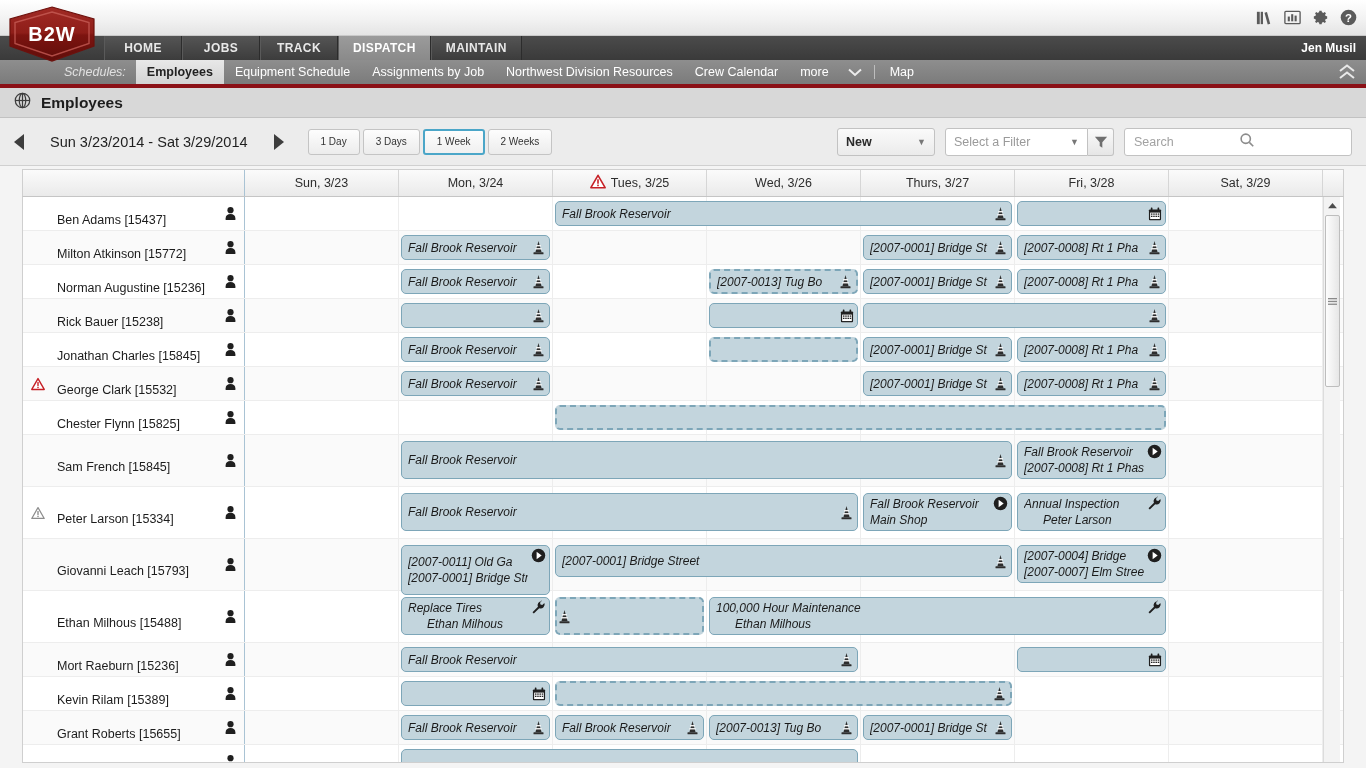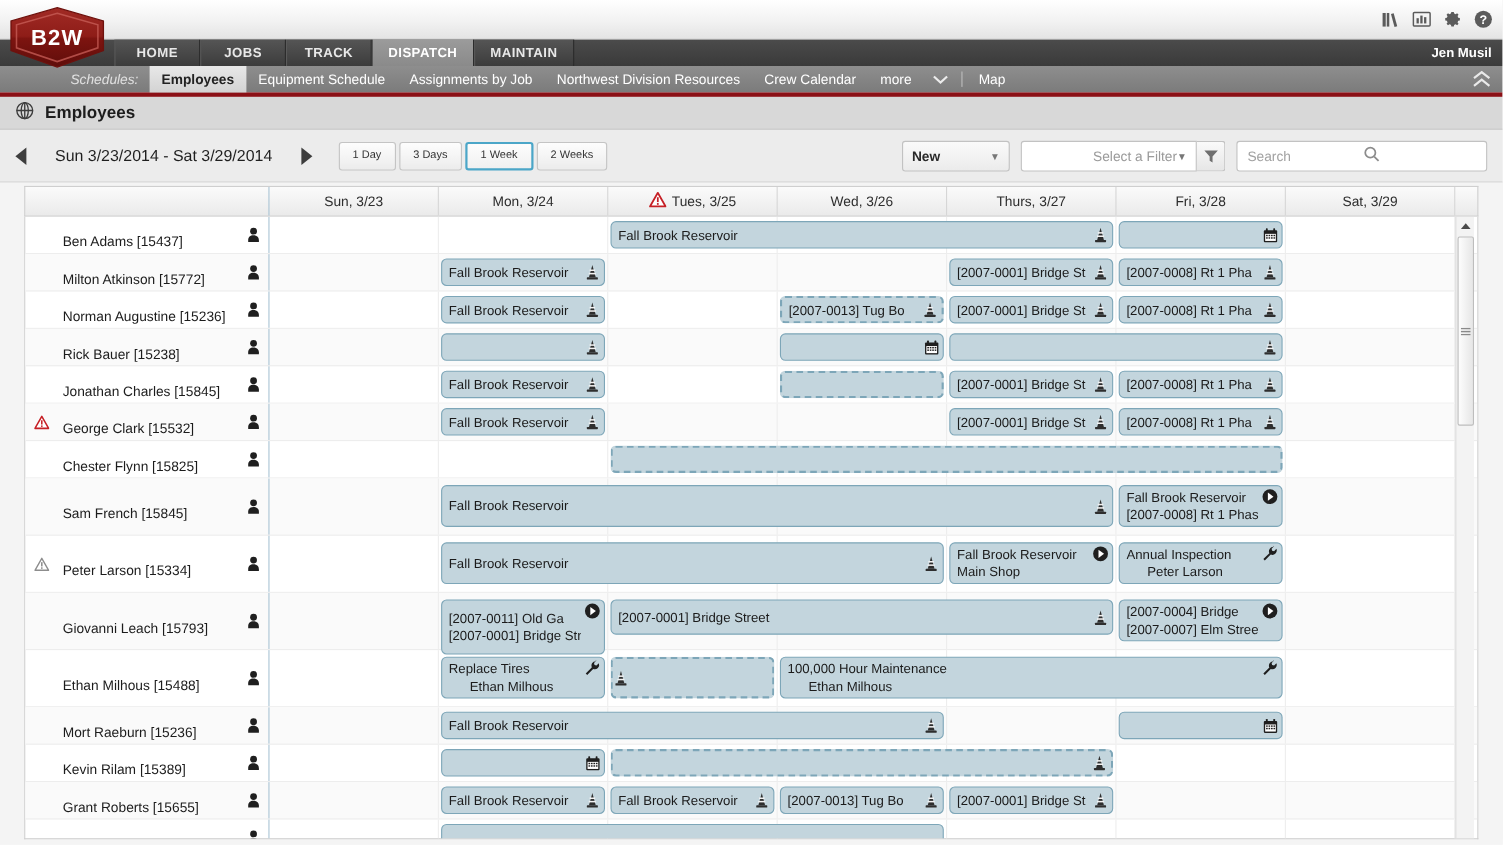--- a/index.html
+++ b/index.html
@@ -105,21 +105,21 @@
   }
   .rngbtn.active { border: 2px solid #4ba6c8; background: linear-gradient(to bottom,#fdfdfd,#f0f0f0); }
   .toolbar-right { position: absolute; right: 14px; display: flex; align-items: center; gap: 10px; }
   .sel {
     height: 28px; display: flex; align-items: center; justify-content: space-between;
     background: linear-gradient(to bottom,#fafafa,#ebebeb);
     border: 1px solid #c2c2c2; border-radius: 3px;
     padding: 0 8px; font-size: 12.5px; color: #2a2a2a; cursor: pointer;
   }
   .sel.new { width: 98px; font-weight: bold; }
-  .sel.filter { width: 160px; color: #9a9a9a; background: #ffffff; border-radius: 3px 0 0 3px; justify-content: flex-end; }
+  .sel.filter { width: 143px; color: #9a9a9a; background: #ffffff; border-radius: 3px 0 0 3px; }
   .caret { font-size: 9px; color: #777; }
   .filterbtn {
     width: 26px; height: 28px; display:flex; align-items:center; justify-content:center;
     background: linear-gradient(to bottom,#fafafa,#e6e6e6);
     border: 1px solid #c2c2c2; border-left: none; border-radius: 0 3px 3px 0; cursor:pointer;
   }
   .searchbox {
     width: 228px; height: 28px; background: #fff; border: 1px solid #c2c2c2; border-radius: 3px;
     display: flex; align-items: center; padding: 0 7px 0 9px; cursor: text;
   }
@@ -159,21 +159,21 @@
   .blocks { position: absolute; left: 222px; top: 0; right: 0; bottom: 0; pointer-events: none; }
   .blk {
     position: absolute; pointer-events: auto; cursor: pointer;
     background: #c3d5dd;
     border: 1px solid #7da6b8; border-radius: 5px;
     display: flex; overflow: hidden;
     font-size: 12px; color: #1b1b1b;
   }
   .blk.dashed { border-style: dashed; border-width: 2px; }
   .blk-txt { flex: 1; padding: 0 3px 0 6px; display: flex; flex-direction: column; justify-content: center; overflow: hidden; }
-  .blk-l1, .blk-l2 { white-space: nowrap; overflow: hidden; line-height: 16px; }
+  .blk-l1, .blk-l2 { white-space: nowrap; overflow: hidden; line-height: 16px; font-style: italic; }
   .blk-l2.indent { padding-left: 19px; }
   .blk-ico { width: 18px; display: flex; align-items: center; justify-content: center; flex: 0 0 18px; padding-right: 3px; }
   .blk.two .blk-ico { align-items: flex-start; padding-top: 2px; }
 
   
   .vscroll { position: absolute; right: 3px; top: 0; width: 17px; height: 566px;
     background: #f3f3f3; border-left: 1px solid #dcdcdc; }
   .vs-up { height: 16px; display:flex; align-items:center; justify-content:center; }
   .vs-thumb { position:absolute; left:1px; top: 18px; width: 15px; height: 172px;
     background: linear-gradient(to right,#fdfdfd,#e6e6e6); border:1px solid #bdbdbd; border-radius:2px;

